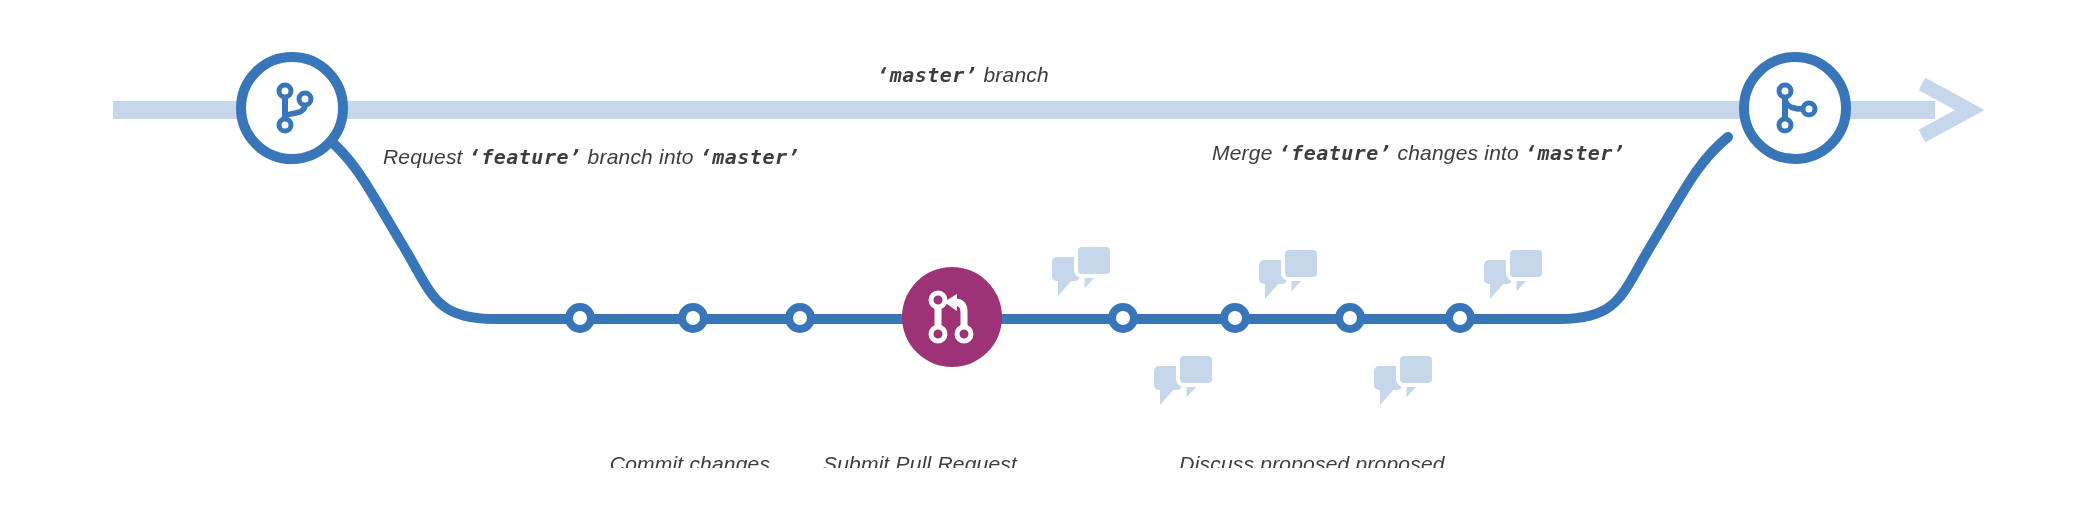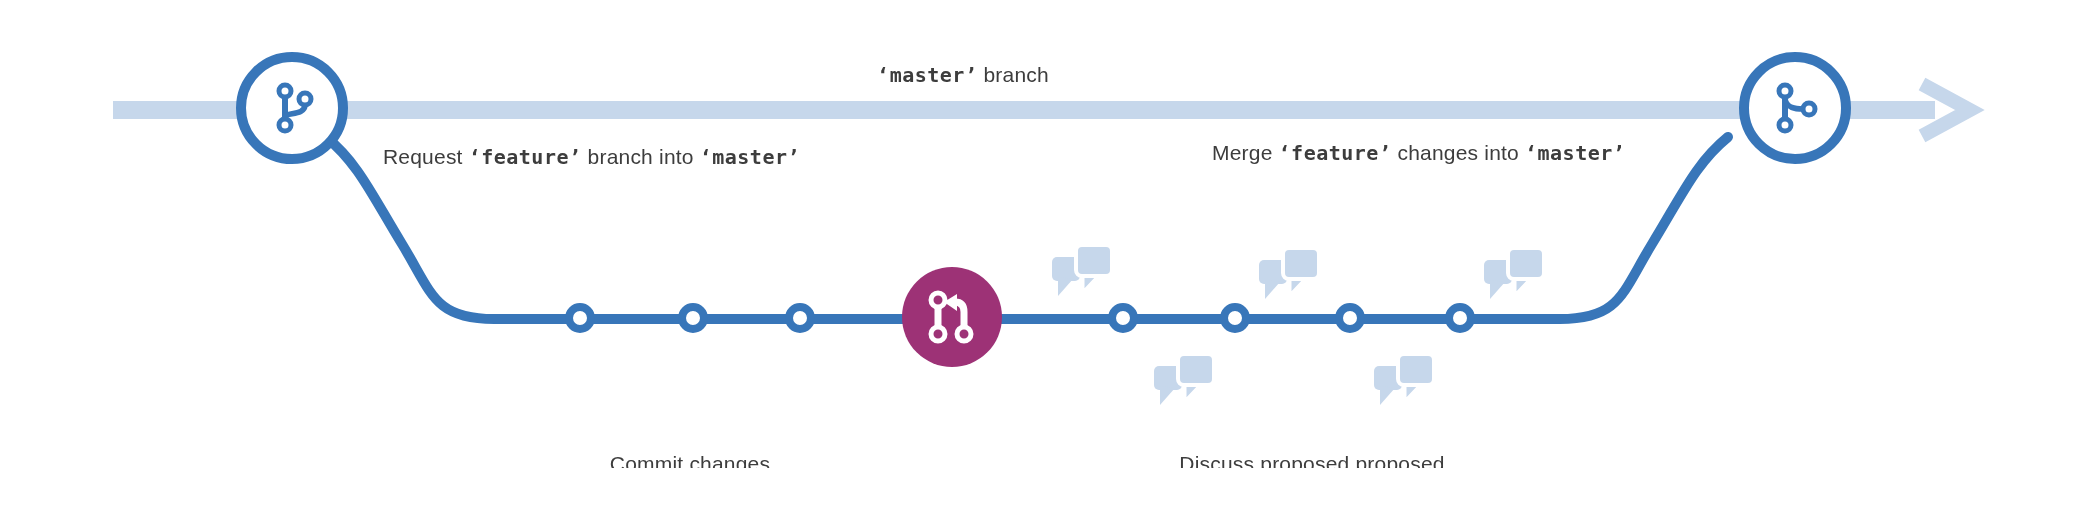--- a/index.html
+++ b/index.html
@@ -11,20 +11,21 @@
   }
   *{margin:0;padding:0;box-sizing:border-box;}
   html,body{background:var(--bg);}
   .stage{
     position:relative;
     width:2098px;height:468px;
     background:var(--bg);
     overflow:hidden;
     font-family:"Liberation Sans", sans-serif;
     color:var(--text);
+    font-style:italic;
   }
   .stage svg.canvas{position:absolute;left:0;top:0;}
 
   
   .lb-fill{fill:var(--light-blue);}
   .lb-stroke{stroke:var(--light-blue);fill:none;}
   .b-stroke{stroke:var(--blue);fill:none;}
   .node-circle{fill:#ffffff;stroke:var(--blue);stroke-width:10;}
   .commit{fill:#ffffff;stroke:var(--blue);stroke-width:8;}
   .pr-circle{fill:var(--magenta);}
@@ -130,16 +131,17 @@
   <div class="lbl" style="left:383px;top:145px;">
     <span>Request </span><span class="code">‘feature’</span><span> branch into </span><span class="code">‘master’</span>
   </div>
 
   <div class="lbl" style="left:1212px;top:141px;">
     <span>Merge </span><span class="code">‘feature’</span><span> changes into </span><span class="code">‘master’</span>
   </div>
 
   <div class="lbl centered" style="left:690px;top:452px;">Commit changes</div>
 
+  <div class="lbl centered" style="left:920px;top:452px;">Submit Pull Request</div>
 
   <div class="lbl centered" style="left:1312px;top:452px;">Discuss proposed proposed</div>
 
 </div>
 
 </body></html>

